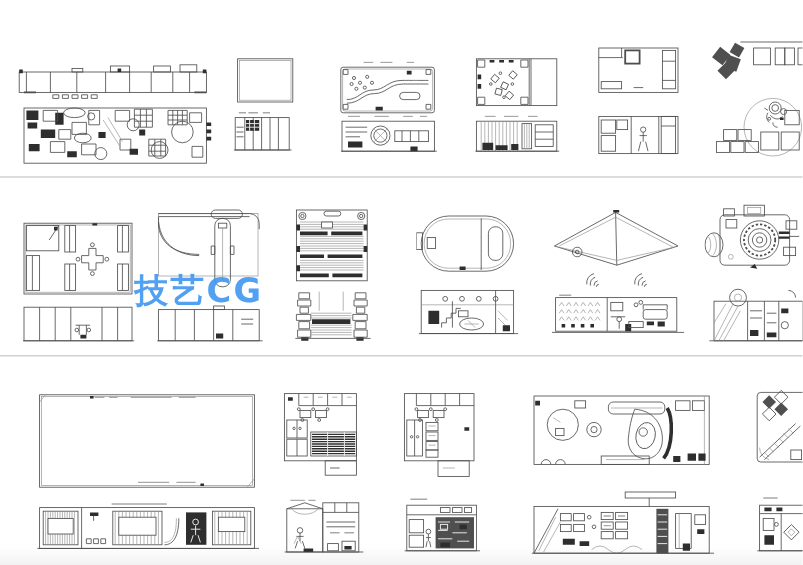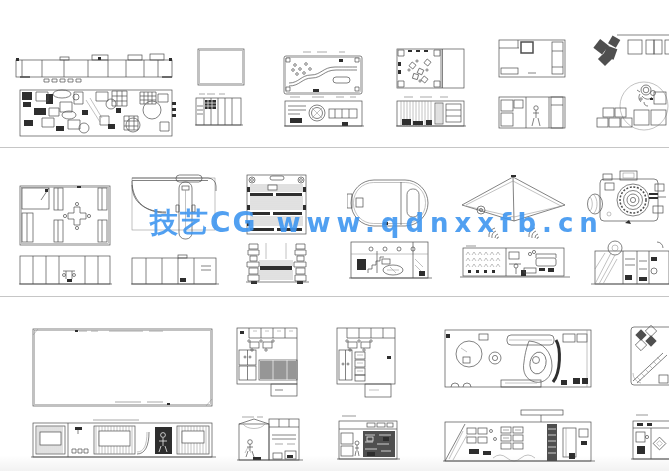--- a/index.html
+++ b/index.html
@@ -10,22 +10,22 @@
   .dw .f{fill:#2e2e2e;stroke:none;}
   .dw .g{fill:#4f4f4f;stroke:none;}
   .dw .hl{stroke:#909090;stroke-width:.55;fill:none;}
   .dw .th{stroke-width:1.5;}
   .dw .txt{stroke:#a9a9a9;stroke-width:1.2;fill:none;}
   .dw .dk{stroke:#2f2f2f;stroke-width:1.15;fill:none;}
   .dw .dk2{stroke:#2f2f2f;stroke-width:3;fill:none;}
   .dw .wg *{stroke:#ededed;stroke-width:.8;fill:none;}
   .dw .wf{fill:#ffffff;}
   .divider{position:absolute;left:0;width:669px;height:1px;background:#c6c6c6;}
-  .watermark{position:absolute;left:112px;top:204px;display:flex;gap:19px;align-items:center;
-             font-weight:bold;white-space:nowrap;opacity:.9;z-index:10;padding-left:38px;}
+  .watermark{position:absolute;left:112px;top:224px;display:flex;gap:19px;align-items:flex-end;
+             font-weight:bold;white-space:nowrap;opacity:.9;z-index:10;}
   .wm-brand{font-size:28px;letter-spacing:2px;}
   .wm-url{font-size:26px;letter-spacing:6px;}
   .bottom-shade{position:absolute;left:0;top:455px;width:669px;height:16px;
                 background:linear-gradient(to bottom,rgba(0,0,0,0),rgba(0,0,0,.05));}
 </style>
 </head>
 <body>
 
 <div class="screen">
 
@@ -573,17 +573,16 @@
     <path d="M20 15v31"></path>
     <rect x="5" y="19" width="9" height="10"></rect>
     <circle cx="16" cy="24" r="1.6"></circle>
     <rect x="24" y="26" width="9" height="9" transform="rotate(45 28.5 30.5)"></rect>
     <rect class="hl" x="26.5" y="28.5" width="4" height="4" transform="rotate(45 28.5 30.5)"></rect>
     <path d="M0 46h38"></path>
   </svg>
 
   <div class="watermark" style="color: rgb(63, 150, 240);">
     <span class="wm-brand">技艺CG</span>
-    <span class="wm-url">www.qdnxxfb.cn</span>
   </div>
 
   <div class="bottom-shade"></div>
 </div>
 
 </body></html>

